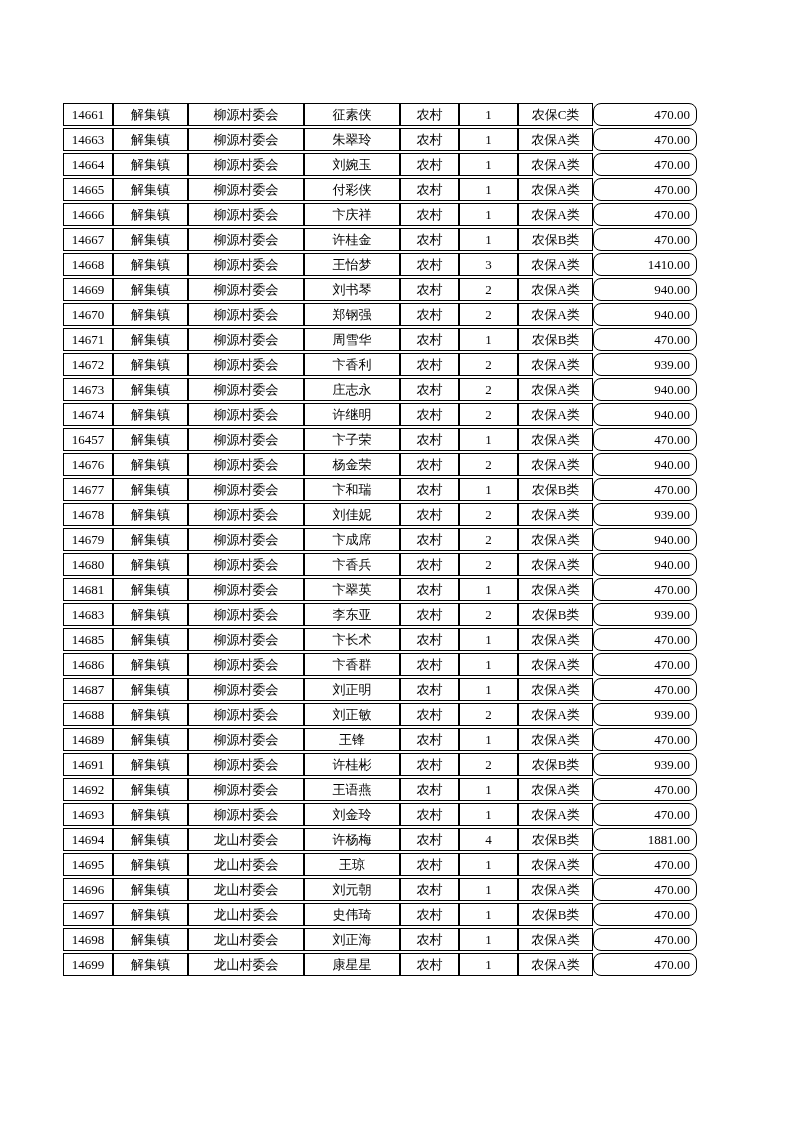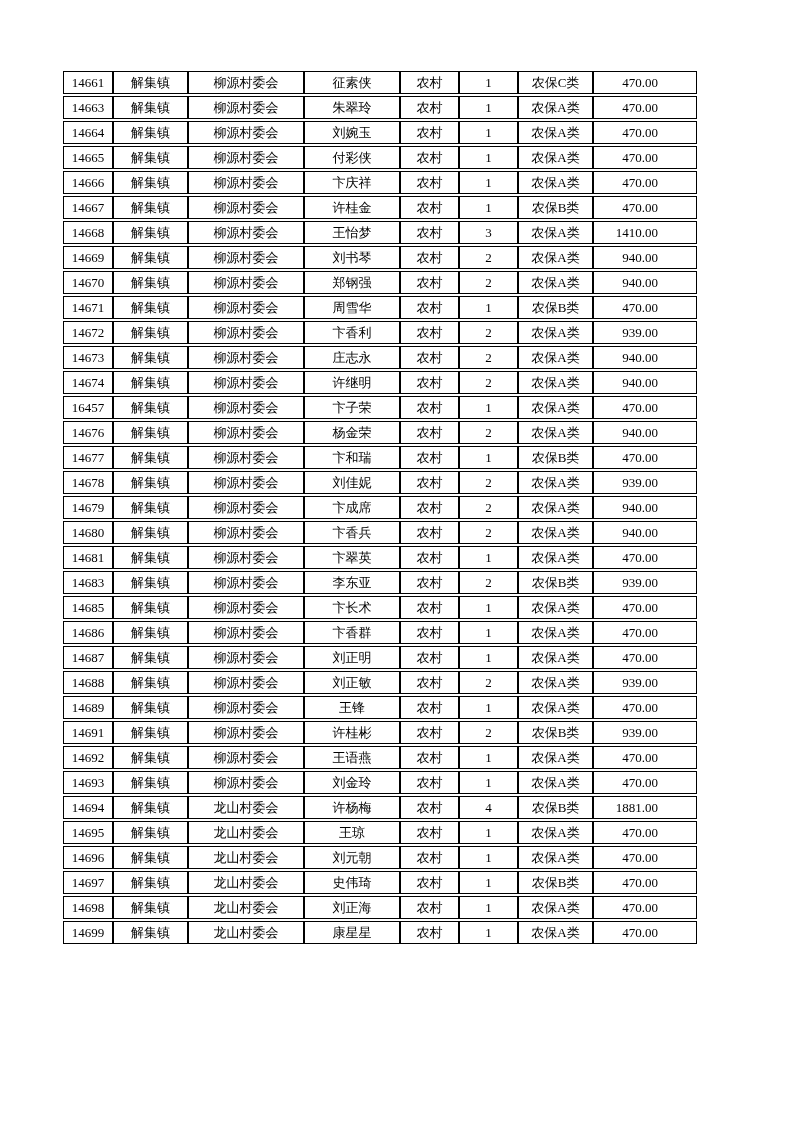--- a/index.html
+++ b/index.html
@@ -11,20 +11,21 @@
     height: 1122px;
     background: #ffffff;
     position: relative;
     font-family: "Liberation Serif", "DejaVu Serif", serif;
     color: #000000;
   }
   .page {
     position: absolute;
     inset: 0;
     background: #ffffff;
+    margin-top: 32px;
   }
   table.records {
     position: absolute;
     left: 63px;
     top: 69px;
     width: 634px;
     table-layout: fixed;
     border-collapse: separate;
     border-spacing: 0 2px;
   }
@@ -35,21 +36,22 @@
     font-size: 13px;
     line-height: 21px;
     text-align: center;
     white-space: nowrap;
     overflow: hidden;
     color: #000000;
     background: #ffffff;
   }
   table.records td.align-right {
     text-align: right;
-    padding-right: 38px;
+    padding-right: 6px;
+    border-radius: 8px;
   }
   col.c-id      { width: 50px; }
   col.c-town    { width: 75px; }
   col.c-village { width: 116px; }
   col.c-name    { width: 96px; }
   col.c-res     { width: 59px; }
   col.c-count   { width: 59px; }
   col.c-cat     { width: 75px; }
   col.c-amt     { width: 104px; }
 </style>

